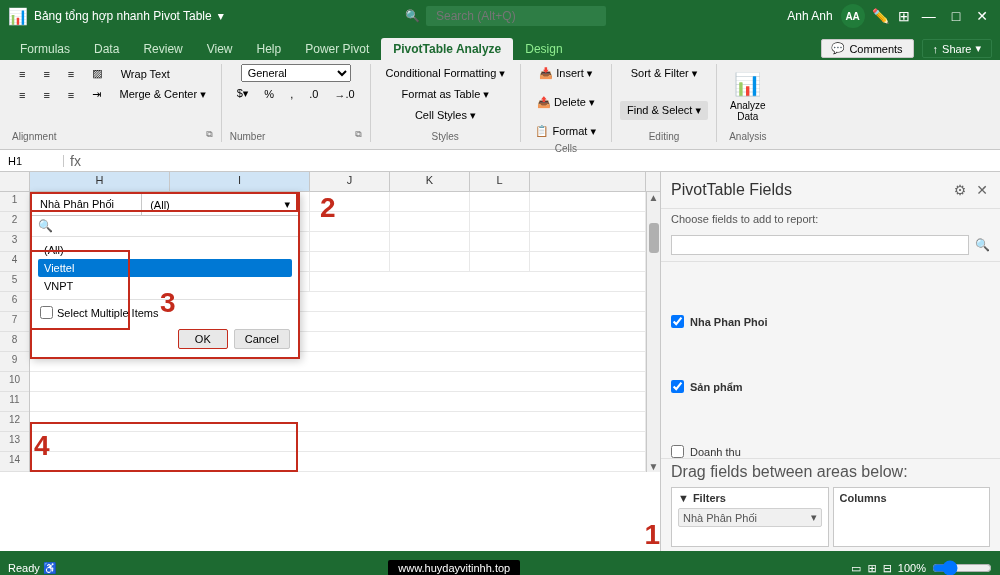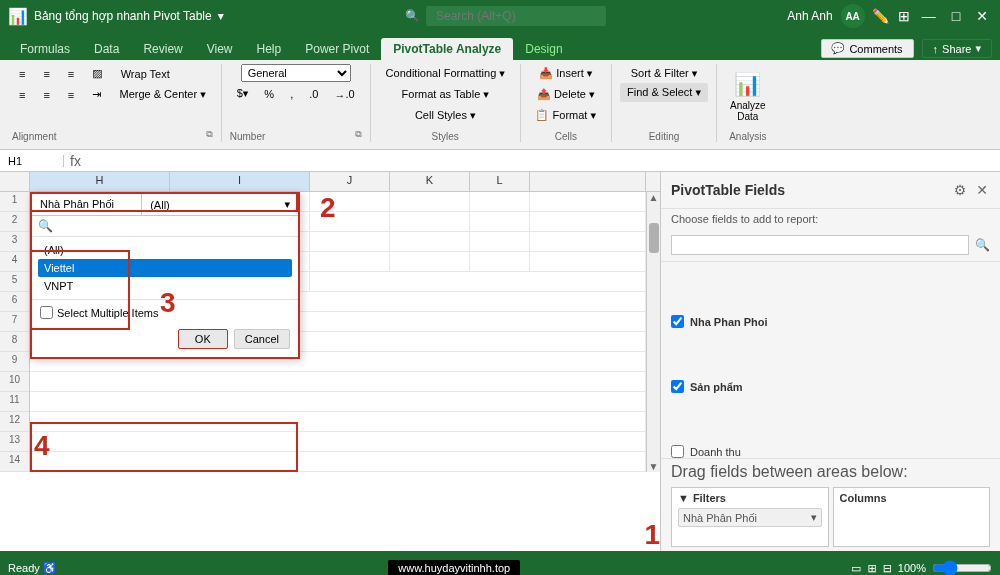--- a/index.html
+++ b/index.html
@@ -271,21 +271,21 @@
       flex-direction: column;
     }
     .pivot-panel-header {
       background: #f5f5f5;
       padding: 8px 10px;
       display: flex;
       align-items: center;
       justify-content: space-between;
       border-bottom: 1px solid #e0e0e0;
     }
-    .pivot-panel-title { font-size: 14px; font-weight: 700; color: #333; }
+    .pivot-panel-title { font-size: 16px; font-weight: 400; color: #333; }
     .pivot-panel-icons { display: flex; gap: 6px; }
     .pivot-icon-btn {
       background: none;
       border: none;
       cursor: pointer;
       font-size: 14px;
       color: #666;
       padding: 2px;
     }
     .pivot-search-box {
@@ -478,30 +478,30 @@
   <div class="ribbon-group">
     <div class="ribbon-group-content" style="flex-direction:column;gap:2px;">
       <button class="ribbon-btn ribbon-btn-small">Conditional Formatting ▾</button>
       <button class="ribbon-btn ribbon-btn-small">Format as Table ▾</button>
       <button class="ribbon-btn ribbon-btn-small">Cell Styles ▾</button>
     </div>
     <span class="ribbon-group-label">Styles</span>
   </div>
 
   <div class="ribbon-group">
-    <div class="ribbon-group-content" style="flex-direction:column;gap:2px;">
+    <div class="ribbon-group-content" style="flex-direction:column;gap:10px;">
       <button class="ribbon-btn ribbon-btn-small">📥 Insert ▾</button>
       <button class="ribbon-btn ribbon-btn-small">📤 Delete ▾</button>
       <button class="ribbon-btn ribbon-btn-small">📋 Format ▾</button>
     </div>
     <span class="ribbon-group-label">Cells</span>
   </div>
 
   <div class="ribbon-group">
-    <div class="ribbon-group-content" style="flex-direction:column;gap:0;">
+    <div class="ribbon-group-content" style="flex-direction:column;gap:18px;">
       <button class="ribbon-btn ribbon-btn-small">Sort &amp; Filter ▾</button>
       <button class="ribbon-btn ribbon-btn-small" style="background:#ddd;">Find &amp; Select ▾</button>
     </div>
     <span class="ribbon-group-label">Editing</span>
   </div>
 
   <div class="ribbon-group">
     <div class="ribbon-group-content">
       <button class="ribbon-btn">
         <span style="font-size:22px;">📊</span>

